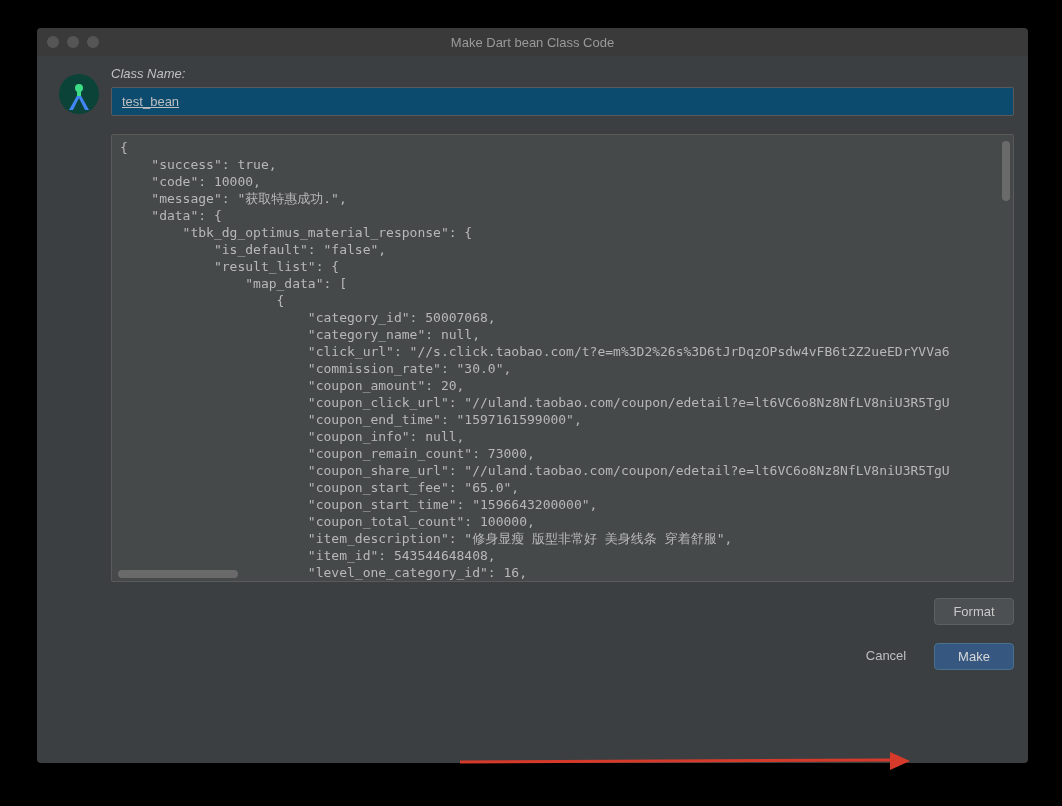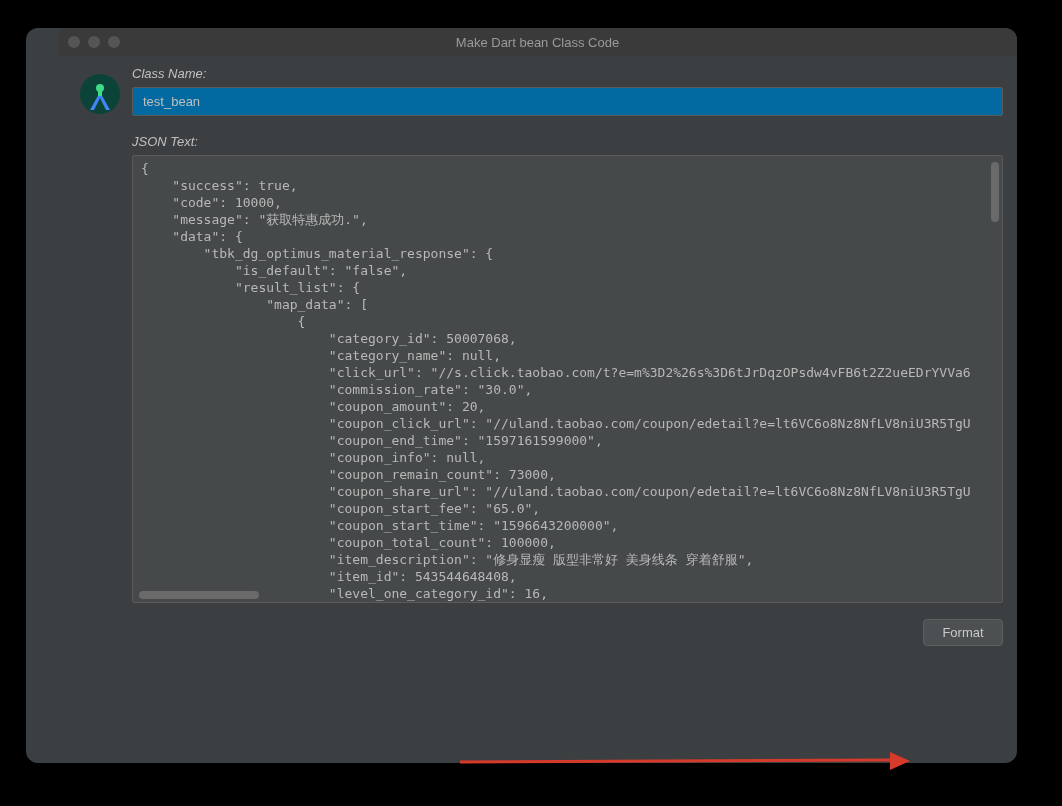--- a/index.html
+++ b/index.html
@@ -5,31 +5,30 @@
     * { margin: 0; padding: 0; box-sizing: border-box; }
     body {
       background: #000;
       font-family: -apple-system, "Helvetica Neue", Arial, sans-serif;
       width: 1062px;
       height: 806px;
       position: relative;
     }
     .window {
       position: absolute;
-      left: 26px;
+      left: 37px;
       top: 28px;
       width: 991px;
       height: 735px;
       background: #3c3f41;
-      border-radius: 12px;
+      border-radius: 4px;
       box-shadow: 0 20px 50px rgba(0,0,0,0.6);
       display: flex;
       flex-direction: column;
       overflow: hidden;
-      padding-left: 32px;
     }
     .titlebar {
       height: 28px;
       background: #3a3a3a;
       display: flex;
       align-items: center;
       position: relative;
       border-top-left-radius: 6px;
       border-top-right-radius: 6px;
     }
@@ -77,28 +76,29 @@
       margin-bottom: 10px;
     }
     .label {
       color: #c0c0c0;
       font-size: 13px;
       margin-bottom: 6px;
       font-style: italic;
     }
     .text-input {
       width: 100%;
-      background: #0369a1;
+      background: #0c4a6e;
       border: 1px solid #5a5a5a;
       color: #bfbfbf;
       font-size: 13px;
       padding: 6px 10px;
       border-radius: 2px;
       outline: none;
       font-family: inherit;
+      text-decoration: underline;
     }
     .json-area-wrap {
       width: 100%;
       height: 448px;
       background: #45494a;
       border: 1px solid #5a5a5a;
       border-radius: 2px;
       position: relative;
       overflow: hidden;
       margin-bottom: 16px;
@@ -199,21 +199,20 @@
       </svg>
     </div>
 
     <div class="main-col">
 
       <div class="label">Class Name:</div>
       <input type="text" class="text-input" value="test_bean" style="">
 
       <div class="spacer1"></div>
 
-      <div class="label">JSON Text:</div>
       <div class="json-area-wrap">
         <textarea class="json-area" spellcheck="false" style="">{
     "success": true,
     "code": 10000,
     "message": "获取特惠成功.",
     "data": {
         "tbk_dg_optimus_material_response": {
             "is_default": "false",
             "result_list": {
                 "map_data": [
@@ -235,20 +234,24 @@
                         "item_id": 543544648408,
                         "level_one_category_id": 16,</textarea>
         <div class="h-scrollbar"></div>
         <div class="v-scrollbar"></div>
       </div>
 
       <div class="button-row">
         <div class="btn">Format</div>
       </div>
 
+      <div class="button-row final">
+        <div class="btn btn-cancel">Cancel</div>
+        <div class="btn btn-primary">Make</div>
+      </div>
     </div>
   </div>
 </div>
 
 <svg class="arrow-annotation" viewBox="0 0 450 20">
   <line x1="0" y1="10" x2="430" y2="8" stroke="#d63a2a" stroke-width="3"></line>
   <polygon points="430,0 450,9 430,18" fill="#d63a2a"></polygon>
 </svg>
 
 </body></html>

